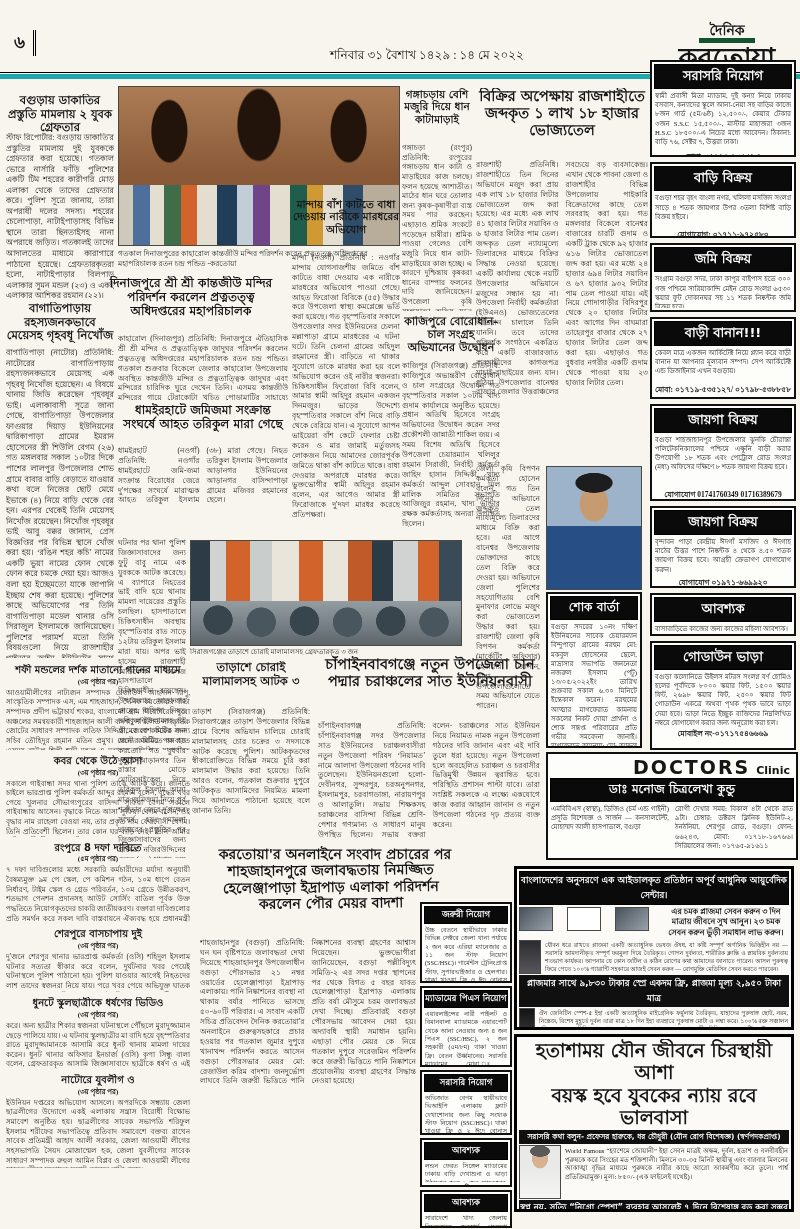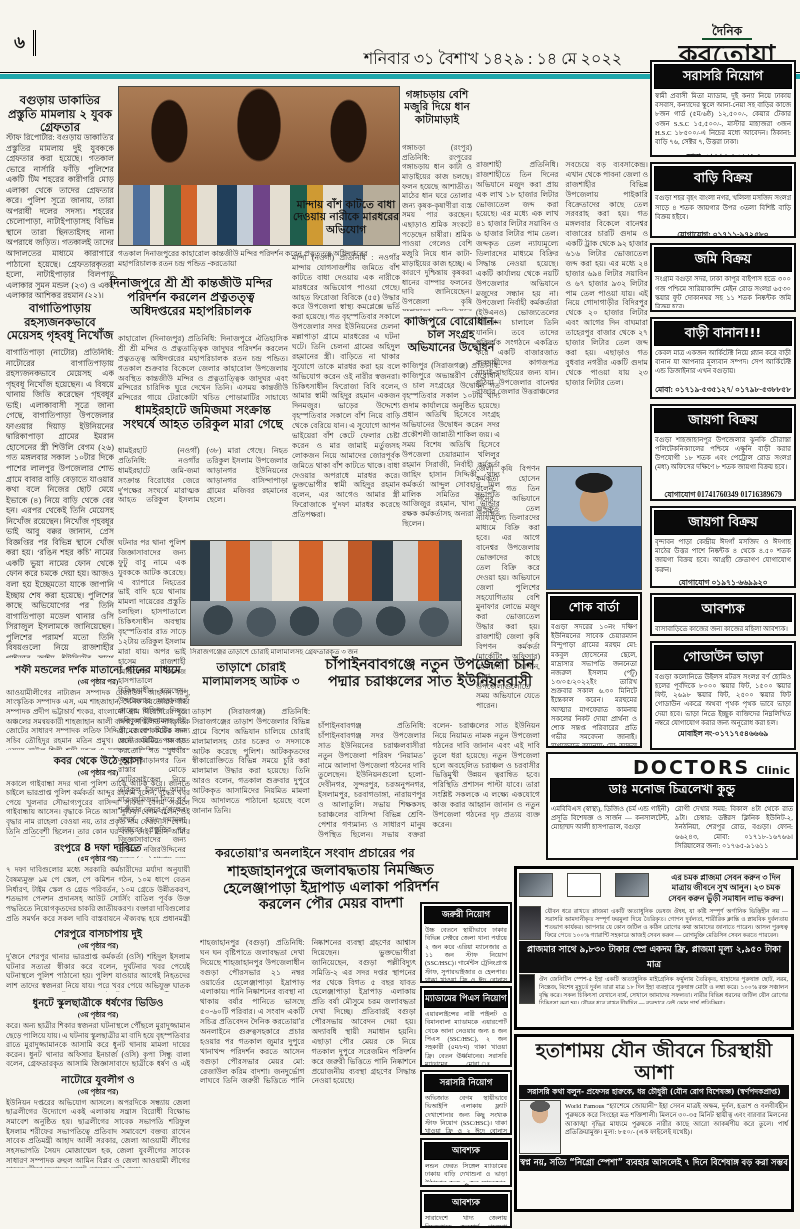--- a/index.html
+++ b/index.html
@@ -52,23 +52,23 @@
   .masthead{font-family:"DejaVu Sans",sans-serif;font-weight:700;text-align:center}
 </style>
 </head>
 <body>
 
 <div id="page">
 
   <div class="abs" style="left:6px;top:30px;width:30px;height:26px;border-right:3px double #000;font-weight:700;font-size:17px;text-align:center;line-height:26px">
     <span>৬</span>
   </div>
-  <div class="abs" style="left:330px;top:46px;width:326px;font-size:16px;text-align:center">শনিবার ৩১ বৈশাখ ১৪২৯ : ১৪ মে ২০২২</div>
+  <div class="abs" style="left:330px;top:46px;width:326px;font-size:12px;text-align:left">শনিবার ৩১ বৈশাখ ১৪২৯ : ১৪ মে ২০২২</div>
   <div class="abs masthead" style="left:660px;top:22px;width:134px;height:48px;line-height:1">
-    <div style="font-size:12px;border-bottom:2px solid #14532d;display:inline-block;padding:0 10px 1px">দৈনিক</div>
+    <div style="font-size:14px;border-bottom:5px solid #14532d;display:inline-block;padding:0 10px 1px">দৈনিক</div>
     <div style="font-size:27px;margin-top:1px">করতোয়া</div>
   </div>
   <div class="abs rule-black" style="left:0;top:72px;width:800px;height:1px"></div>
   <div class="abs rule-teal" style="left:0;top:74px;width:800px;height:5px"></div>
   <div class="abs" style="left:340px;top:190px;width:60px;font-size:8px;text-align:center">করতোয়া</div>
 
   <div class="abs hl" style="left:6px;top:94px;width:108px;height:44px;font-size:11.5px">বগুড়ায় ডাকাতির প্রস্তুতি মামলায় ২ যুবক গ্রেফতার</div>
   <div class="abs bt" style="left:6px;top:133px;width:108px;height:165px">স্টাফ রিপোর্টার: বগুড়ায় ডাকাতি'র প্রস্তুতির মামলায় দুই যুবককে গ্রেফতার করা হয়েছে। গতকাল ভোরে নার্সারি ফাঁড়ি পুলিশের একটি টিম শহরের কারীগরি মোড় এলাকা থেকে তাদের গ্রেফতার করে। পুলিশ সূত্রে জানায়, তারা অপরাধী দলের সদস্য। শহরের চেলোপাড়া, নাটাইপাড়াসহ বিভিন্ন স্থানে তারা ছিনতাইসহ নানা অপরাধে জড়িত। গতকালই তাদের আদালতের মাধ্যমে কারাগারে পাঠানো হয়েছে। গ্রেফতারকৃতরা হলো, নাটাইপাড়ার বিলপাড় এলাকার সুমন মন্ডল (২৩) ও একই এলাকার আশিকুর রহমান (২২)।</div>
   <div class="abs hl" style="left:6px;top:302px;width:108px;height:44px;font-size:11.5px">বাগাতিপাড়ায় রহস্যজনকভাবে মেয়েসহ গৃহবধূ নিখোঁজ</div>
   <div class="abs bt" style="left:6px;top:348px;width:108px;height:310px">বাগাতিপাড়া (নাটোর) প্রতিনিধি: নাটোরের বাগাতিপাড়ায় রহস্যজনকভাবে মেয়েসহ এক গৃহবধূ নিখোঁজ হয়েছেন। এ বিষয়ে থানায় জিডি করেছেন গৃহবধূর ভাই। এলাকাবাসী সূত্রে জানা গেছে, বাগাতিপাড়া উপজেলার ফাগুয়ার দিয়াড় ইউনিয়নের দ্বারিকাপাড়া গ্রামের ইমরান হোসেনের স্ত্রী শিউলি বেগম (২৬) গত মঙ্গলবার সকাল ১০টার দিকে পাশের লালপুর উপজেলার শোভ গ্রামে বাবার বাড়ি বেড়াতে যাওয়ার কথা বলে নিজের ছোট মেয়ে ইভাকে (৪) নিয়ে বাড়ি থেকে বের হন। এরপর থেকেই তিনি মেয়েসহ নিখোঁজ রয়েছেন। নিখোঁজ গৃহবধূর ভাই আবু বক্কর জানান, প্রেস বিজ্ঞপ্তির পর বিভিন্ন স্থানে খোঁজ করা হয়। ‘রঙিন শহর কচি’ নামের একটি ভুয়া নামের ফোন থেকে ফোন করে চমকে দেয়া হয়। আজও বলা হয় ইচ্ছেমতো যাকে জাপানি ইচ্ছায় শেষ করা হয়েছে। পুলিশের কাছে অভিযোগের পর তিনি বাগাতিপাড়া মডেল থানার ওসি সিরাজুল ইসলামকে জানিয়েছেন। পুলিশের পরামর্শ মতো তিনি বিষয়গুলো নিয়ে রাজশাহীর গাইডার ক্রাইম ইউনিটের সাথে যোগাযোগ করেছেন।</div>
@@ -85,20 +85,21 @@
 
   <div class="abs hl" style="left:292px;top:198px;width:108px;height:52px;font-size:10.5px">মান্দায় বাঁশ কাটতে বাধা দেওয়ায় নারীকে মারধরের অভিযোগ</div>
   <div class="abs bt" style="left:292px;top:253px;width:108px;height:283px;font-size:7.5px">মান্দা (নওগাঁ) প্রতিনিধি : নওগাঁর মান্দায় যোগসাজশীয় জমিতে বাঁশ কাটতে বাধা দেওয়ায় এক নারীকে মারধরের অভিযোগ পাওয়া গেছে। আহত ফিরোজা বিবিকে (৫৫) উদ্ধার করে উপজেলা স্বাস্থ্য কমপ্লেক্সে ভর্তি করা হয়েছে। গত বৃহস্পতিবার সকালে উপজেলার সদর ইউনিয়নের চেলনা মল্লাপাড়া গ্রামে মারধরের এ ঘটনা ঘটে। তিনি চেলনা গ্রামের অহিদুল রহমানের স্ত্রী। বাড়িতে না থাকার সুযোগে তাকে মারধর করা হয় বলে অভিযোগ করেন ওই নারীর স্বজনরা। চিকিৎসাধীন ফিরোজা বিবি বলেন, আমার স্বামী অহিদুর রহমান একজন দিনমজুর। ভাড়ের উদ্দেশ্যে বৃহস্পতিবার সকালে বাঁশ নিয়ে বাড়ি থেকে বেরিয়ে যান। এ সুযোগে আপন ভাইয়েরা বাঁশ কেটে ফেলার চেষ্টা করেন ও মার জামাই মর্তুজসহ লোকজন নিয়ে আমাদের জোরপূর্বক জমিতে থাকা বাঁশ কাটতে থাকে। বাধা দেওয়ার অপরাধে মারধর করে। ভুক্তভোগীর স্বামী অহিদুর রহমান বলেন, এর আগেও আমার স্ত্রী ফিরোজাকে দু'দফা মারধর করেছে প্রতিপক্ষরা।</div>
 
   <div class="abs hl" style="left:402px;top:88px;width:70px;height:52px;font-size:10.5px">গঙ্গাচড়ায় বেশি মজুরি দিয়ে ধান কাটামাড়াই</div>
   <div class="abs bt" style="left:402px;top:143px;width:70px;height:168px;font-size:7.3px">গঙ্গাচড়া (রংপুর) প্রতিনিধি: রংপুরের গঙ্গাচড়ায় ধান কাটা ও মাড়াইয়ের কাজ চলছে। ফলন হয়েছে আশাতীত। মাঠের ধান ঘরে তোলার জন্য কৃষক-কৃষাণীরা ব্যস্ত সময় পার করছেন। এছাড়াও শ্রমিক সংকটে পড়েছেন চাষীরা। শ্রমিক পাওয়া গেলেও বেশি মজুরি নিয়ে ধান কাটা-মাড়াইয়ের কাজ হচ্ছে। এ কারণে দুশ্চিন্তায় কৃষকরা ধানের বাম্পার ফলনের দাবি জানিয়েছেন। উপজেলা কৃষি সম্প্রসারণ অফিস সূত্রে জানা যায়, উপজেলার নয়টি ইউনিয়নে এবার ১৬ হাজার ৮২৫ হেক্টর জমিতে বোরো ধান আবাদের লক্ষ্যমাত্রা নির্ধারণ করা হয়। আবহাওয়া অনুকূলে থাকায় আবাদ হয়েছে ১১ হাজার ২৫ হেক্টর জমিতে। কৃষকদের আবাদ করা ধানের মধ্যে অন্যতম হচ্ছে ব্রি-২৮,২৯, ৫৮,৭৪, ৮৬, বঙ্গবন্ধু-১০০ ও বিভিন্ন হাইব্রিড জাতের ধান। এ বিষয়ে উপজেলা কৃষি কর্মকর্তা শরিফুল ইসলাম বলেন, উপজেলায় পুরোদমে কাটা-মাড়াইয়ের কাজ চলছে। এক সাথে সব এলাকায় কাজ শুরু হওয়ায় শ্রমিকের সংকট দেখা দিয়েছে। কয়েক দিনের মধ্যে এ সংকট আর থাকবে না বলেও উল্লেখ করেন তিনি।</div>
 
   <div class="abs hl" style="left:402px;top:316px;width:98px;height:42px;font-size:11px">কাজিপুরে বোরোধান-চাল সংগ্রহ অভিযানের উদ্বোধন</div>
   <div class="abs bt" style="left:402px;top:361px;width:98px;height:175px;font-size:7.5px">কাজিপুর (সিরাজগঞ্জ) প্রতিনিধি: কাজিপুরে অভ্যন্তরীণ বোরোধান ও চাল সংগ্রহের উদ্বোধন গত বৃহস্পতিবার সকাল ১০টায় খাদ্য গুদাম কার্যালয়ে অনুষ্ঠিত হয়েছে। প্রধান অতিথি হিসেবে সংগ্রহ অভিযানের উদ্বোধন করেন সদর প্রকৌশলী জান্নাতী শাকিল জয়। এ সময় বিশেষ অতিথি হিসেবে উপজেলা চেয়ারম্যান খলিলুর রহমান সিরাজী, নির্বাহী কর্মকর্তা জাহিদ হাসান সিদ্দিকী, খাদ্য কর্মকর্তা আব্দুল সোবহান, মিল মালিক সমিতির সভাপতি আজিজুর রহমান, খাদ্য ভান্ডার রক্ষক কর্মকর্তাসহ অন্যরা উপস্থিত ছিলেন।</div>
 
+  <div class="abs hl" style="left:476px;top:88px;width:172px;height:68px;font-size:14.5px">বিক্রির অপেক্ষায় রাজশাহীতে জব্দকৃত ১ লাখ ১৮ হাজার ভোজ্যতেল</div>
   <div class="abs bt bt2" style="left:476px;top:160px;width:172px;height:300px;font-size:7.5px">রাজশাহী প্রতিনিধি। রাজশাহীতে তিন দিনের অভিযানে মজুদ করা প্রায় এক লাখ ১৮ হাজার লিটার ভোজ্যতেল জব্দ করা হয়েছে। এর মধ্যে এক লাখ ৪১ হাজার লিটার সয়াবিন ও ৬ হাজার লিটার পাম তেল। জব্দকৃত তেল ন্যায্যমূল্যে ডিলারদের মাধ্যমে বিক্রির সিদ্ধান্ত নেওয়া হয়েছে। একটি কার্যালয় থেকে নয়টি উপজেলার অভিযানে মজুদের সন্ধান হয় না। উপজেলা নির্বাহী কর্মকর্তারা (ইউএনও) ভোজ্যতেলের অভিযান চালালে তিনি যাননি। তবে তাদের পরিদর্শক সংগঠনে একত্রিত করে একটি বাজারজাত ব্যবসায়ীদের কাগজপত্র যাচাই-বাছাইয়ের জন্য যান। পুঠিয়া উপজেলার বানেশ্বর বাজার জেলার উত্তরাঞ্চলের সবচেয়ে বড় ব্যবসাকেন্দ্র। এখান থেকে পাবনা জেলা ও রাজশাহীর বিভিন্ন উপজেলায় পাইকারি বিক্রেতাদের কাছে তেল সরবরাহ করা হয়। গত মঙ্গলবার বিকেলে বানেশ্বর বাজারের চারটি গুদাম ও একটি ট্রাক থেকে ৯২ হাজার ৬১৬ লিটার ভোজ্যতেল জব্দ করা হয়। এর মধ্যে ২৪ হাজার ৬৯৪ লিটার সয়াবিন ও ৬৭ হাজার ৯৩২ লিটার পাম তেল পাওয়া যায়। এই নিয়ে গোদাগাড়ীর বিদিরপুর থেকে ২০ হাজার লিটার এবং আগের দিন বাঘমারা তাহেরপুর বাজার থেকে ২৭ হাজার লিটার তেল জব্দ করা হয়। এছাড়াও গত বুধবার নগরীর একটি গুদাম থেকে পাওয়া যায় ২৩ হাজার লিটার তেল।</div>
   <div class="abs bt" style="left:476px;top:464px;width:64px;height:250px;font-size:7.5px">জেলা কৃষি বিপণন কর্মকর্তা হোসেন বলেন, গত তিন দিনের অভিযানে জব্দকৃত তেল ন্যায্যমূল্যে ডিলারদের মাধ্যমে বিক্রি করা হবে। এর আগে বানেশ্বর উপজেলায় ভোক্তাদের কাছে তেল বিক্রি করে দেওয়া হয়। অভিযানে জেলা পুলিশের সহযোগিতায় বেশি মুনাফার লোভে মজুদ করা ভোজ্যতেল উদ্ধার করা হয়। রাজশাহী জেলা কৃষি বিপণন কর্মকর্তা (মার্কেটিং অফিসার) মহনায়ার জানান, তারা উপজেলাগুলোতে সময় অভিযানে যেতে পারেন।</div>
 
   <div class="abs photo ph-portrait" style="left:546px;top:466px;width:96px;height:124px"></div>
   <div class="abs adbox" style="left:546px;top:592px;width:96px;height:156px">
     <div class="adhead" style="font-size:12px">শোক বার্তা</div>
     <div class="adbody" style="height:128px">বগুড়া সদরের ১০নং দক্ষিণ ইউনিয়নের সাবেক চেয়ারম্যান বিন্দুপাড়া গ্রামের মরহুম মো: মকবুল হোসেনের ছেলে, মাদ্রাসার সভাপতি জননেতা নজরুল ইসলাম (পটু) ১৩/০৫/২০২২ইং তারিখ শুক্রবার সকাল ৬.৩০ মিনিটে ইন্তেকাল করেন। মরহুমের আত্মার মাগফেরাত কামনায় সকলের নিকট দোয়া প্রার্থনা ও শোক সন্তপ্ত পরিবারের প্রতি গভীর সমবেদনা জানাই। মাগফেরাত কামনায়: মো: আব্দুল হাদি</div>
   </div>
 
   <div class="abs photo ph-pumps" style="left:190px;top:540px;width:272px;height:106px"></div>
@@ -136,21 +137,21 @@
       <div class="sub">(৩য় পৃষ্ঠার পর)</div>
       <div class="bt" style="height:48px;font-size:7.3px">করে। অন্য ছাত্রীর শিকার স্বজনরা ঘটনাস্থলে পৌঁছলে মুরাদুজ্জামান ছেড়ে পালিয়ে যায়। এ ঘটনায় স্কুলছাত্রীর মা বাদি হয়ে বৃহস্পতিবার রাতে মুরাদুজ্জামানকে আসামি করে ধুনট থানায় মামলা দায়ের করেন। ধুনট থানার অফিসার ইনচার্জ (ওসি) কৃপা সিন্ধু বালা বলেন, গ্রেফতারকৃত আসামি জিজ্ঞাসাবাদে ছাত্রীকে ধর্ষণ ও এই ধর্ষণের ঘটনা ভিডিও ধারণের বিষয় স্বীকার করেছে মুরাদুজ্জামান। ভিকটিমের শারীরিক পরীক্ষার জন্য শহীদ জিয়াউর রহমান মেডিকেল কলেজ হাসপাতালে পাঠানো হয়েছে। এছাড়া বগুড়া আদালতে ভিকটিমের জবানবন্দী রেকর্ড করা হবে।</div>
     </div>
     <div class="cont">
       <div class="hl">নাটোরে যুবলীগ ও</div>
       <div class="sub">(৩য় পৃষ্ঠার পর)</div>
       <div class="bt" style="height:70px;font-size:7.3px">ইউনিয়ন দপ্তরের অভিযোগ আসলে। অপরদিকে সন্ধ্যায় জেলা ছাত্রলীগের উদ্যোগে একই এলাকায় সন্ত্রাস বিরোধী বিক্ষোভ সমাবেশ অনুষ্ঠিত হয়। ছাত্রলীগের সাবেক সভাপতি শরিফুল ইসলাম শরীফের সভাপতিত্বে প্রতিবাদ সমাবেশে বক্তব্য রাখেন সাবেক প্রতিমন্ত্রী আহাদ আলী সরকার, জেলা আওয়ামী লীগের সহসভাপতি সৈয়দ মোজাম্মেল হক, জেলা যুবলীগের সাবেক সাধারণ সম্পাদক রুহুল আমিন বিপ্লব ও জেলা আওয়ামী লীগের সাবেক ক্রীড়া সম্পাদক সম্রাট হোসেন বাপ্পি প্রমুখ।</div>
     </div>
   </div>
 
-  <div class="abs hl" style="left:184px;top:846px;width:262px;height:15px;font-size:12px">করতোয়া'র অনলাইনে সংবাদ প্রচারের পর</div>
+  <div class="abs hl" style="left:204px;top:846px;width:262px;height:15px;font-size:14px">করতোয়া'র অনলাইনে সংবাদ প্রচারের পর</div>
   <div class="abs hl" style="left:200px;top:862px;width:262px;height:72px;font-size:14px;transform:rotate(-0.6deg)">শাহজাহানপুরে জলাবদ্ধতায় নিমজ্জিত হেলেঞ্জাপাড়া ইদ্রাপাড় এলাকা পরিদর্শন করলেন পৌর মেয়র বাদশা</div>
   <div class="abs bt bt2" style="left:200px;top:938px;width:216px;height:288px;font-size:7.5px">শাহজাহানপুর (বগুড়া) প্রতিনিধি: ঘন ঘন বৃষ্টিপাতে জলাবদ্ধতা দেখা দিয়েছে শাহজাহানপুর উপজেলাধীন বগুড়া পৌরসভার ২১ নম্বর ওয়ার্ডের হেলেঞ্জাপাড়া ইদ্রাপাড় এলাকায়। পানি নিষ্কাশনের ব্যবস্থা না থাকায় বর্ষার পানিতে ভাসছে ৫০-৬০টি পরিবার। এ সংবাদ একটি সচিত্র প্রতিবেদন দৈনিক করতোয়া'র অনলাইনে গুরুত্বসহকারে প্রচার হওয়ার পর গতকাল জুমার দুপুরে খানাখন্দ পরিদর্শন করতে আসেন বগুড়া পৌরসভার মেয়র মো: রেজাউল করিম বাদশা। জনদুর্ভোগ লাঘবে তিনি জরুরী ভিত্তিতে পানি নিষ্কাশনের ব্যবস্থা গ্রহণের আশ্বাস দিয়েছেন। ভুক্তভোগীরা জানিয়েছেন, বগুড়া পল্লীবিদ্যুৎ সমিতি-২ এর সদর দপ্তর স্থাপনের পর থেকে বিগত ৫ বছর যাবত হেলেঞ্জাপাড়া ইদ্রাপাড় এলাকায় প্রতি বর্ষা মৌসুমে চরম জলাবদ্ধতা দেখা দিচ্ছে। প্রতিবারই বগুড়া পৌরসভায় আবেদন দেয়া হয়। অদ্যাবধি স্থায়ী সমাধান হয়নি। এছাড়া পৌর মেয়র কে নিয়ে গতকাল দুপুরে সরেজমিন পরিদর্শন করে জরুরী ভিত্তিতে পানি নিষ্কাশনে প্রয়োজনীয় ব্যবস্থা গ্রহণের সিদ্ধান্ত নেওয়া হয়েছে।</div>
 
   <div class="abs" style="left:420px;top:902px;width:92px;height:326px;display:flex;flex-direction:column;gap:3px;overflow:hidden">
     <div class="adbox" style="height:82px">
       <div class="adhead" style="font-size:8.5px">জরুরী নিয়োগ</div>
       <div class="adbody" style="font-size:6.2px;height:60px">উচ্চ বেতনে স্থায়ীভাবে ঢাকার বিভিন্ন সেক্টরে জেলা থানা পর্যায়ে ২ জন করে এরিয়া ম্যানেজার ও ১১ জন স্টাফ নিয়োগ (SSC/HSC)। গার্মেন্টস ট্রেনিংপ্রাপ্ত স্টাফ, সুপারভাইজার ও হেলপার। থাকা খাওয়া ফ্রি ও ঈদ বোনাস দেওয়া হবে। সরাসরি যোগাযোগ করুন।</div>
     </div>
     <div class="adbox" style="height:82px">
       <div class="adhead" style="font-size:8.5px">ম্যাডামের পিএস নিয়োগ</div>
@@ -221,40 +222,42 @@
       <span style="font-family:'DejaVu Sans',sans-serif;font-weight:700;font-size:11px">Clinic</span>
     </div>
     <div class="adhead" style="font-size:12px">ডাঃ মনোজ চিত্রলেখা কুন্ডু</div>
     <div style="display:flex;gap:4px">
       <div class="adbody" style="width:50%;height:52px">এমবিবিএস (স্বাস্থ্য), ডিজিও (চর্ম এন্ড গাইনী) প্রসূতি বিশেষজ্ঞ ও সার্জন — কনসালটেন্ট, মোহাম্মদ আলী হাসপাতাল, বগুড়া</div>
       <div class="adbody" style="width:50%;height:52px">রোগী দেখার সময়: বিকাল ৪টা থেকে রাত ৯টা। চেম্বার: ডক্টরস ক্লিনিক ইউনিট-২, ঠনঠনিয়া, শেরপুর রোড, বগুড়া। ফোন: ৬৬২৪৩, মোবা: ০১৭১৮-১৬৭৬৬। সিরিয়ালের জন্য: ০১৭৬৫-৯১৬১১</div>
     </div>
   </div>
 
   <div class="abs" style="left:514px;top:866px;width:280px;height:164px;border:3px solid #000;background:#fbfaf6;padding:2px;overflow:hidden">
+    <div class="adhead" style="font-size:8.8px">বাংলাদেশের অনুসরণে এক আইডালকৃত প্রতিষ্ঠান অপূর্ব আধুনিক আয়ুর্বেদিক সেন্টার।</div>
     <div style="display:flex;gap:14px;margin-top:2px">
       <div class="photo ph-grp" style="width:34px;height:24px"></div>
       <div class="photo" style="width:34px;height:24px;background:#fff"></div>
       <div class="photo ph-grp" style="width:34px;height:24px"></div>
       <div style="flex:1;font-weight:700;font-size:8px;line-height:1.3;text-align:center;overflow:hidden">এর চমক প্লাজমা সেবন করুন ৩ দিন মাত্রায় জীবনে সুখ আনুন। ২৩ চমক সেবন করুন ভুঁড়ী সমাধান লাভ করুন।</div>
     </div>
     <div style="display:flex;gap:3px;margin-top:2px">
       <div class="photo" style="width:22px;height:34px;background:linear-gradient(180deg,#2c2c30,#56565c)"></div>
       <div class="adbody" style="flex:1;font-size:5.9px;height:34px">যৌবন ধরে রাখতে প্লাজমা একটি অত্যাধুনিক ভেষজ ঔষধ, যা কষ্টি সম্পূর্ণ অর্গানিক ভিত্তিহীন নয় — সরাসরি আমদানীকৃত সম্পূর্ণ ফরমুলা দিয়ে তৈরিকৃত। গোপন দুর্বলতা, শারীরিক ক্লান্তি ও স্নায়বিক দুর্বলতায় শতভাগ কার্যকর। আপনার যে কোন জটিল ও কঠিন রোগের কথা আমাদের জানাতে পারেন। আসল পুরুষত্ব ফিরে পেতে ১০০% গ্যারান্টি সহকারে আজই সেবন করুন — রোগমুক্তি মেডিসিন সেবন করতে পারবেন।</div>
     </div>
     <div class="banner" style="font-size:8.8px">প্লাজমার সাথে ৯,৮৩০ টাকার স্প্রে একদম ফ্রি, প্লাজমা মূল্য ২,৯৫০ টাকা মাত্র</div>
     <div style="display:flex;gap:3px">
       <div class="photo" style="width:16px;height:30px;background:linear-gradient(180deg,#141414,#3a3a3a)"></div>
       <div class="adbody" style="flex:1;font-size:5.9px;height:30px">ঔন জেনিটিন স্পেশ-৫ ইহা একটি অত্যাধুনিক মাইগ্রেনিক ফর্মুলায় তৈরিকৃত, যাহাদের পুরুষাঙ্গ ছোট, নরম, নিস্তেজ, বিশেষ মুহূর্তে দুর্বল তারা মাত্র ১৮ দিন ইহা ব্যবহারে পুরুষাঙ্গ মোটা ও লম্বা করে। ১০০% রক্ত সঞ্চালন বৃদ্ধি করে। সকল চিকিৎসা যেখানে ব্যর্থ, সেখানে আমাদের সফলতা। নারীর বিভিন্ন ধরনের জটিল যৌন রোগের চিকিৎসা করা হয়। যৌবন ধরে রাখুন দীর্ঘদিন — ব্যবহারে নেই কোন পার্শ্ব প্রতিক্রিয়া।</div>
     </div>
 
   </div>
 
   <div class="abs" style="left:514px;top:1034px;width:280px;height:178px;border:3px solid #000;background:#fbfaf6;padding:2px;overflow:hidden">
     <div class="hl" style="font-size:19px">হতাশাময় যৌন জীবনে চিরস্থায়ী আশা</div>
+    <div class="hl" style="font-size:19px">বয়স্ক হবে যুবকের ন্যায় রবে ভালবাসা</div>
     <div class="banner" style="font-size:7.4px">সরাসরি কথা বলুন- প্রফেসর হারুকে, ধর চৌধুরী (যৌন রোগ বিশেষজ্ঞ) (স্বর্ণপদকপ্রাপ্ত)</div>
     <div style="display:flex;gap:3px">
       <div class="photo ph-doctor" style="width:42px;height:54px"></div>
       <div class="adbody" style="flex:1;font-size:6.6px;height:54px">World Famous “হ্যাশেমে জোয়ানী” ইহা সেবন মাত্রই অক্ষম, দুর্বল, হতাশ ও বলবীর্যহীন পুরুষকে করে সিংহের মত শক্তিশালী। মিলনে ৩০-৩৫ মিনিট স্থায়ীত্ব এবং বারবার মিলনের আকাঙ্খা বৃদ্ধির মাধ্যমে পুরুষকে নারীর কাছে আরো আকর্ষণীয় করে তুলে। পার্শ্ব প্রতিক্রিয়ামুক্ত। মূল্য: ৮৫০/- (এক ফাইলেই যথেষ্ট)।</div>
     </div>
     <div class="banner" style="font-size:8.4px">স্বপ্ন নয়, সত্যি “নিগ্রো স্পেশা” ব্যবহার আসলেই ৭ দিনে বিশেষাঙ্গ বড় করা সম্ভব</div>
 
   </div>
 
 </div>

